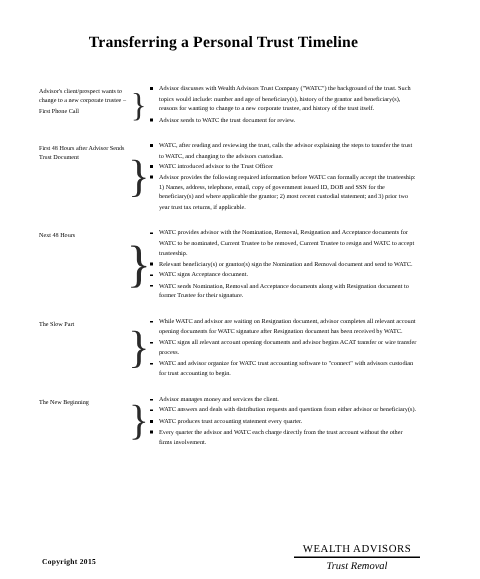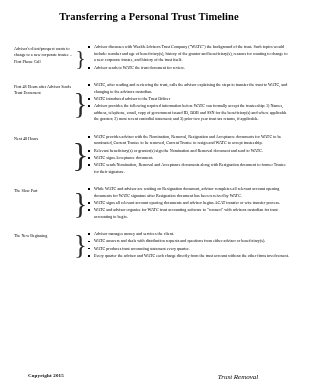--- a/index.html
+++ b/index.html
@@ -14,21 +14,21 @@
     color: #000000;
     overflow: hidden;
     position: relative;
   }
 
   .page {
     position: relative;
     width: 298px;
     height: 386px;
     box-sizing: border-box;
-    padding: 0;
+    padding: 12px;
   }
 
   .doc-title {
     text-align: center;
     font-family: "Liberation Serif", serif;
     font-weight: bold;
     font-size: 10.5px;
     letter-spacing: 0.1px;
     margin: 0;
     padding-top: 11px;
@@ -235,17 +235,18 @@
           <li>Every quarter the advisor and WATC each charge directly from the trust account without the other firms involvement.</li>
         </ul>
       </div>
     </div>
 
   </div>
 
   <div class="footer">
     <div class="copyright">Copyright 2015</div>
     <div class="logo">
+      <span class="logo-top">WEALTH ADVISORS</span>
       <span class="logo-bottom">Trust Removal</span>
     </div>
   </div>
 
 </div>
 
 </body></html>

